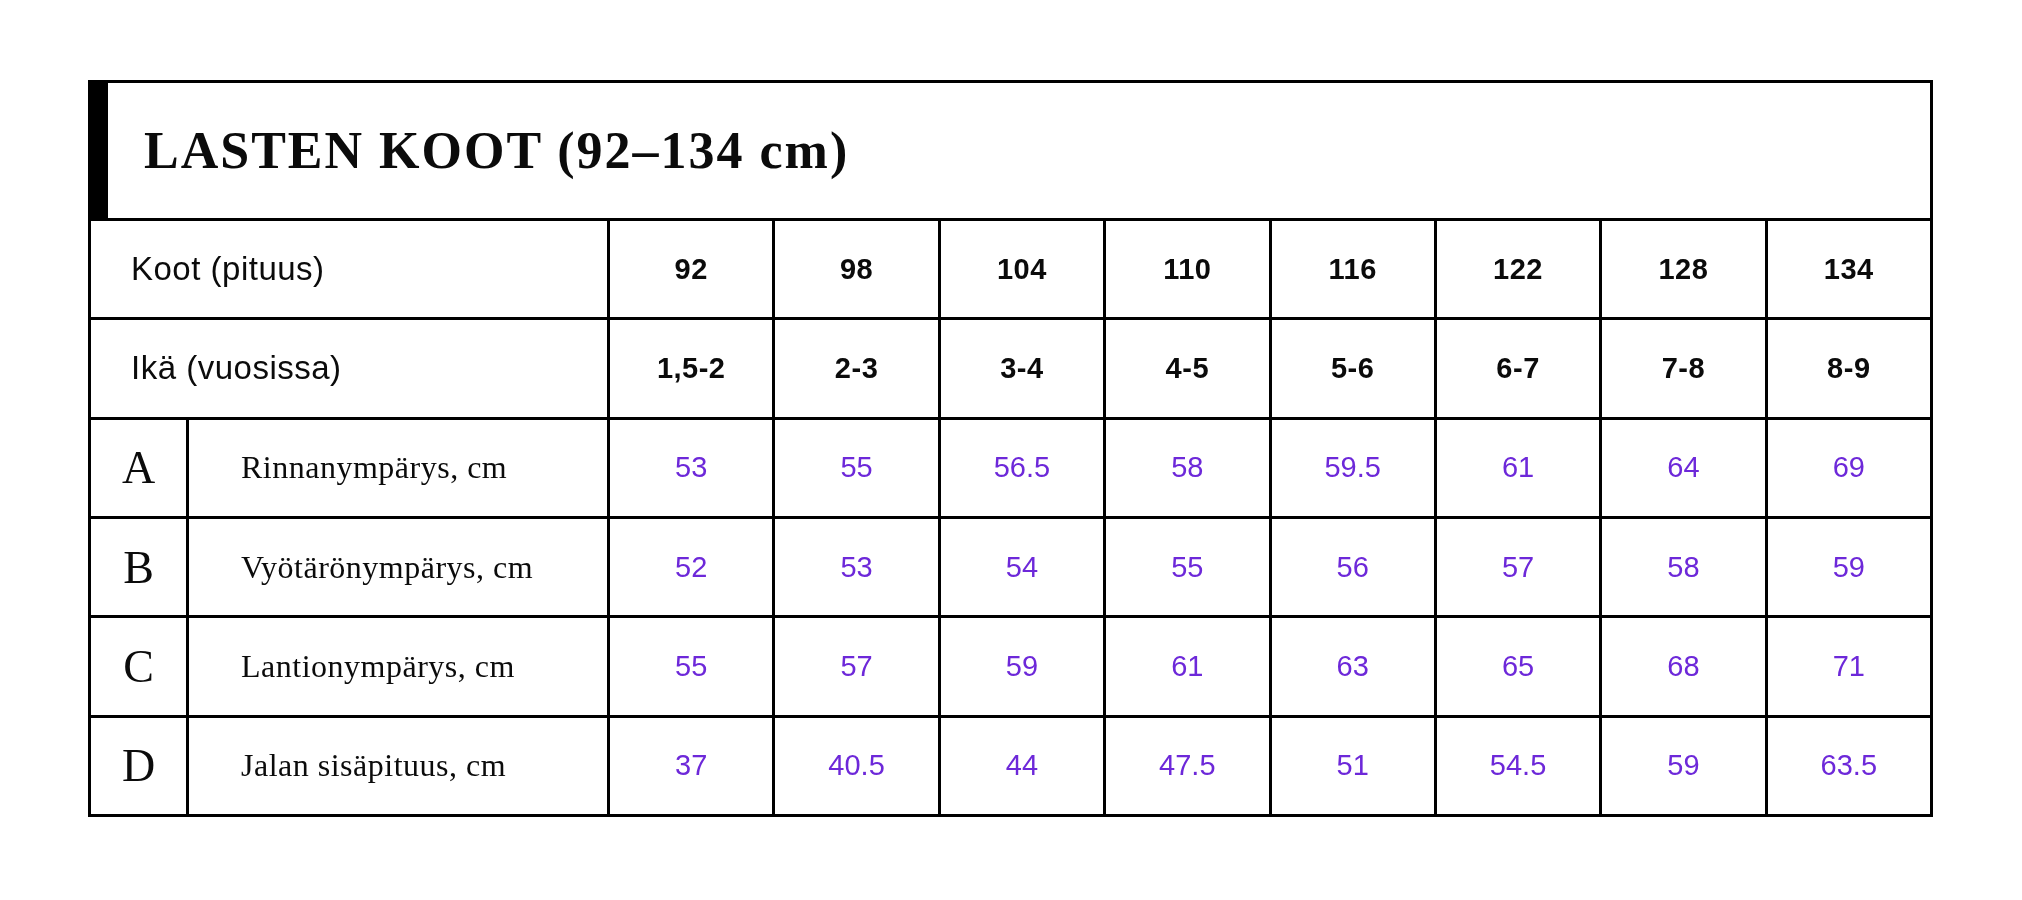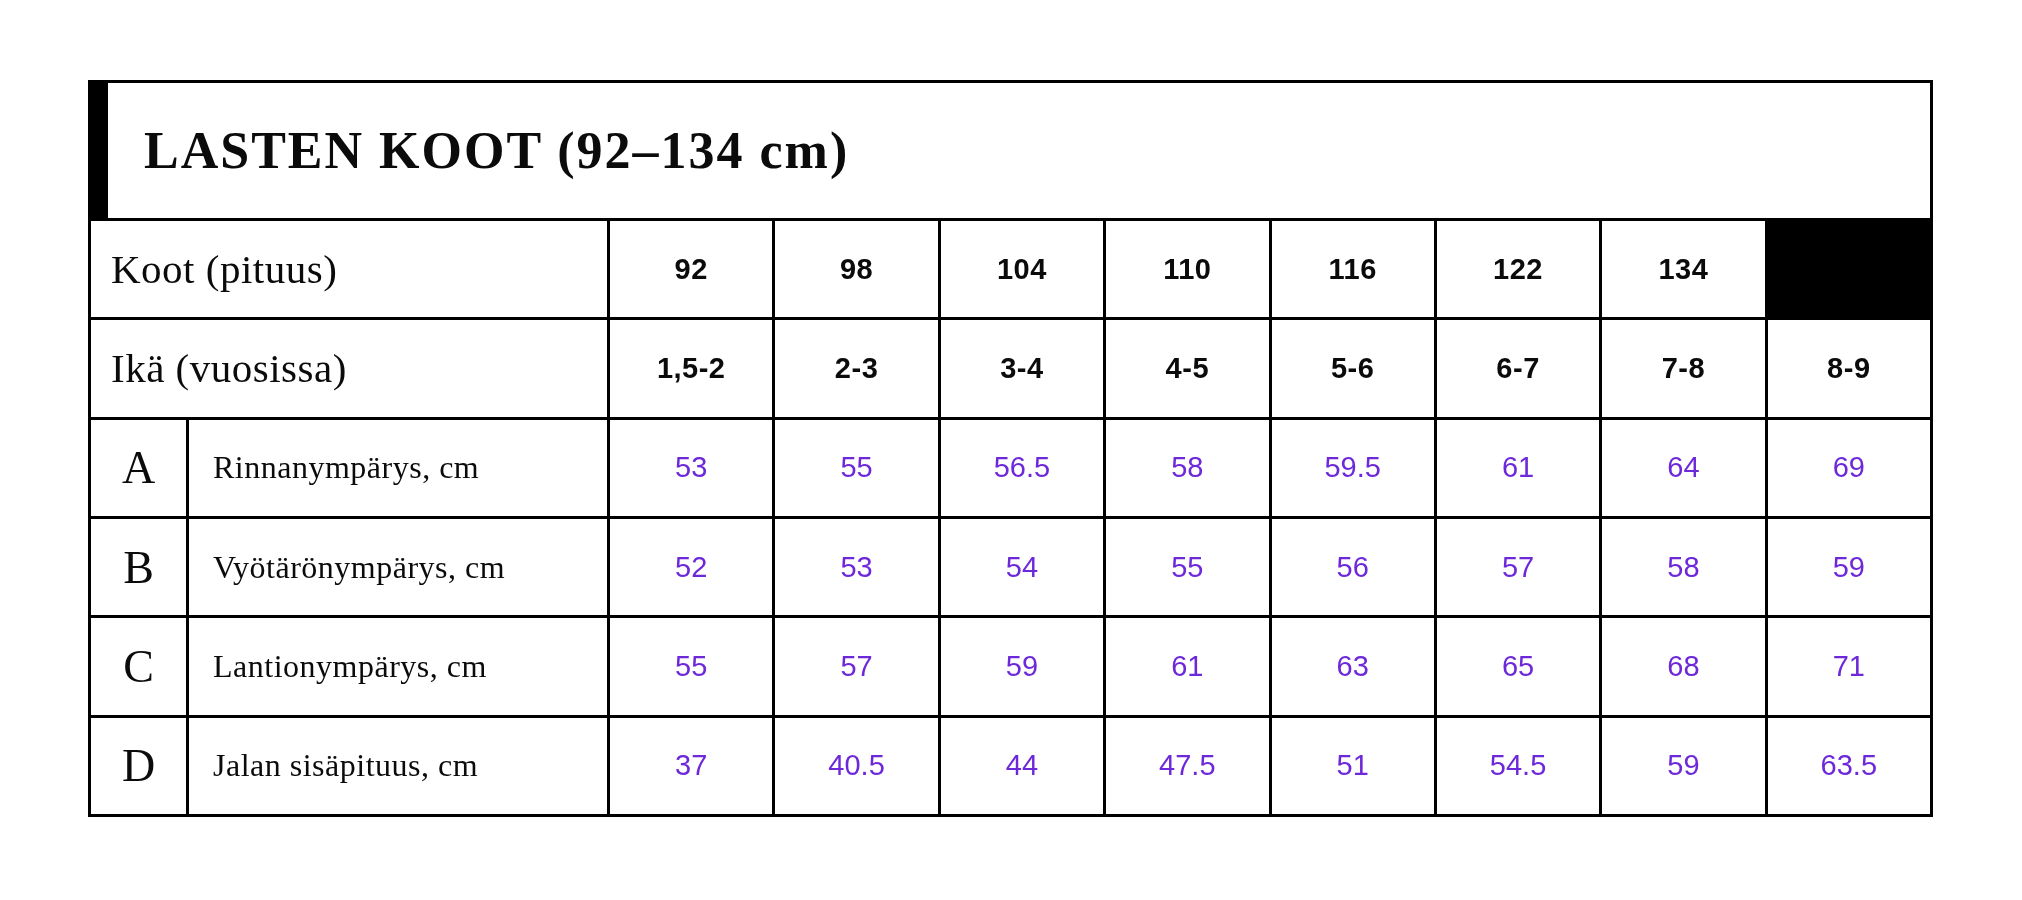--- a/index.html
+++ b/index.html
@@ -42,32 +42,32 @@
     grid-column: 1 / -1;
     padding-left: 36px;
     font-family: "Liberation Serif", serif;
     font-size: 52px;
     letter-spacing: 2px;
     font-weight: 600;
     margin-left: 17px;
   }
   .row-label-cell {
     grid-column: 1 / 3;
-    padding-left: 20px;
-    font-family: Liberation Serif, serif;
-    font-size: 41px;
+    padding-left: 40px;
+    font-family: Liberation Sans, sans-serif;
+    font-size: 33px;
     letter-spacing: 0.5px;
   }
   .letter-cell {
     justify-content: center;
     font-family: "Liberation Serif", serif;
     font-size: 46px;
   }
   .name-cell {
-    padding-left: 24px;
+    padding-left: 52px;
     font-family: "Liberation Serif", serif;
     font-size: 32px;
     letter-spacing: 0.5px;
   }
   .num {
     justify-content: center;
     font-family: "Liberation Sans", sans-serif;
     font-size: 29px;
   }
   .num-bold {
@@ -87,20 +87,21 @@
 
     <div class="cell title-cell">LASTEN KOOT (92–134 cm)</div>
 
     <div class="cell row-label-cell">Koot (pituus)</div>
     <div class="cell num num-bold">92</div>
     <div class="cell num num-bold">98</div>
     <div class="cell num num-bold">104</div>
     <div class="cell num num-bold">110</div>
     <div class="cell num num-bold">116</div>
     <div class="cell num num-bold">122</div>
+    <div class="cell num num-bold">128</div>
     <div class="cell num num-bold">134</div>
 
     <div class="cell row-label-cell">Ikä (vuosissa)</div>
     <div class="cell num num-bold">1,5-2</div>
     <div class="cell num num-bold">2-3</div>
     <div class="cell num num-bold">3-4</div>
     <div class="cell num num-bold">4-5</div>
     <div class="cell num num-bold">5-6</div>
     <div class="cell num num-bold">6-7</div>
     <div class="cell num num-bold">7-8</div>

